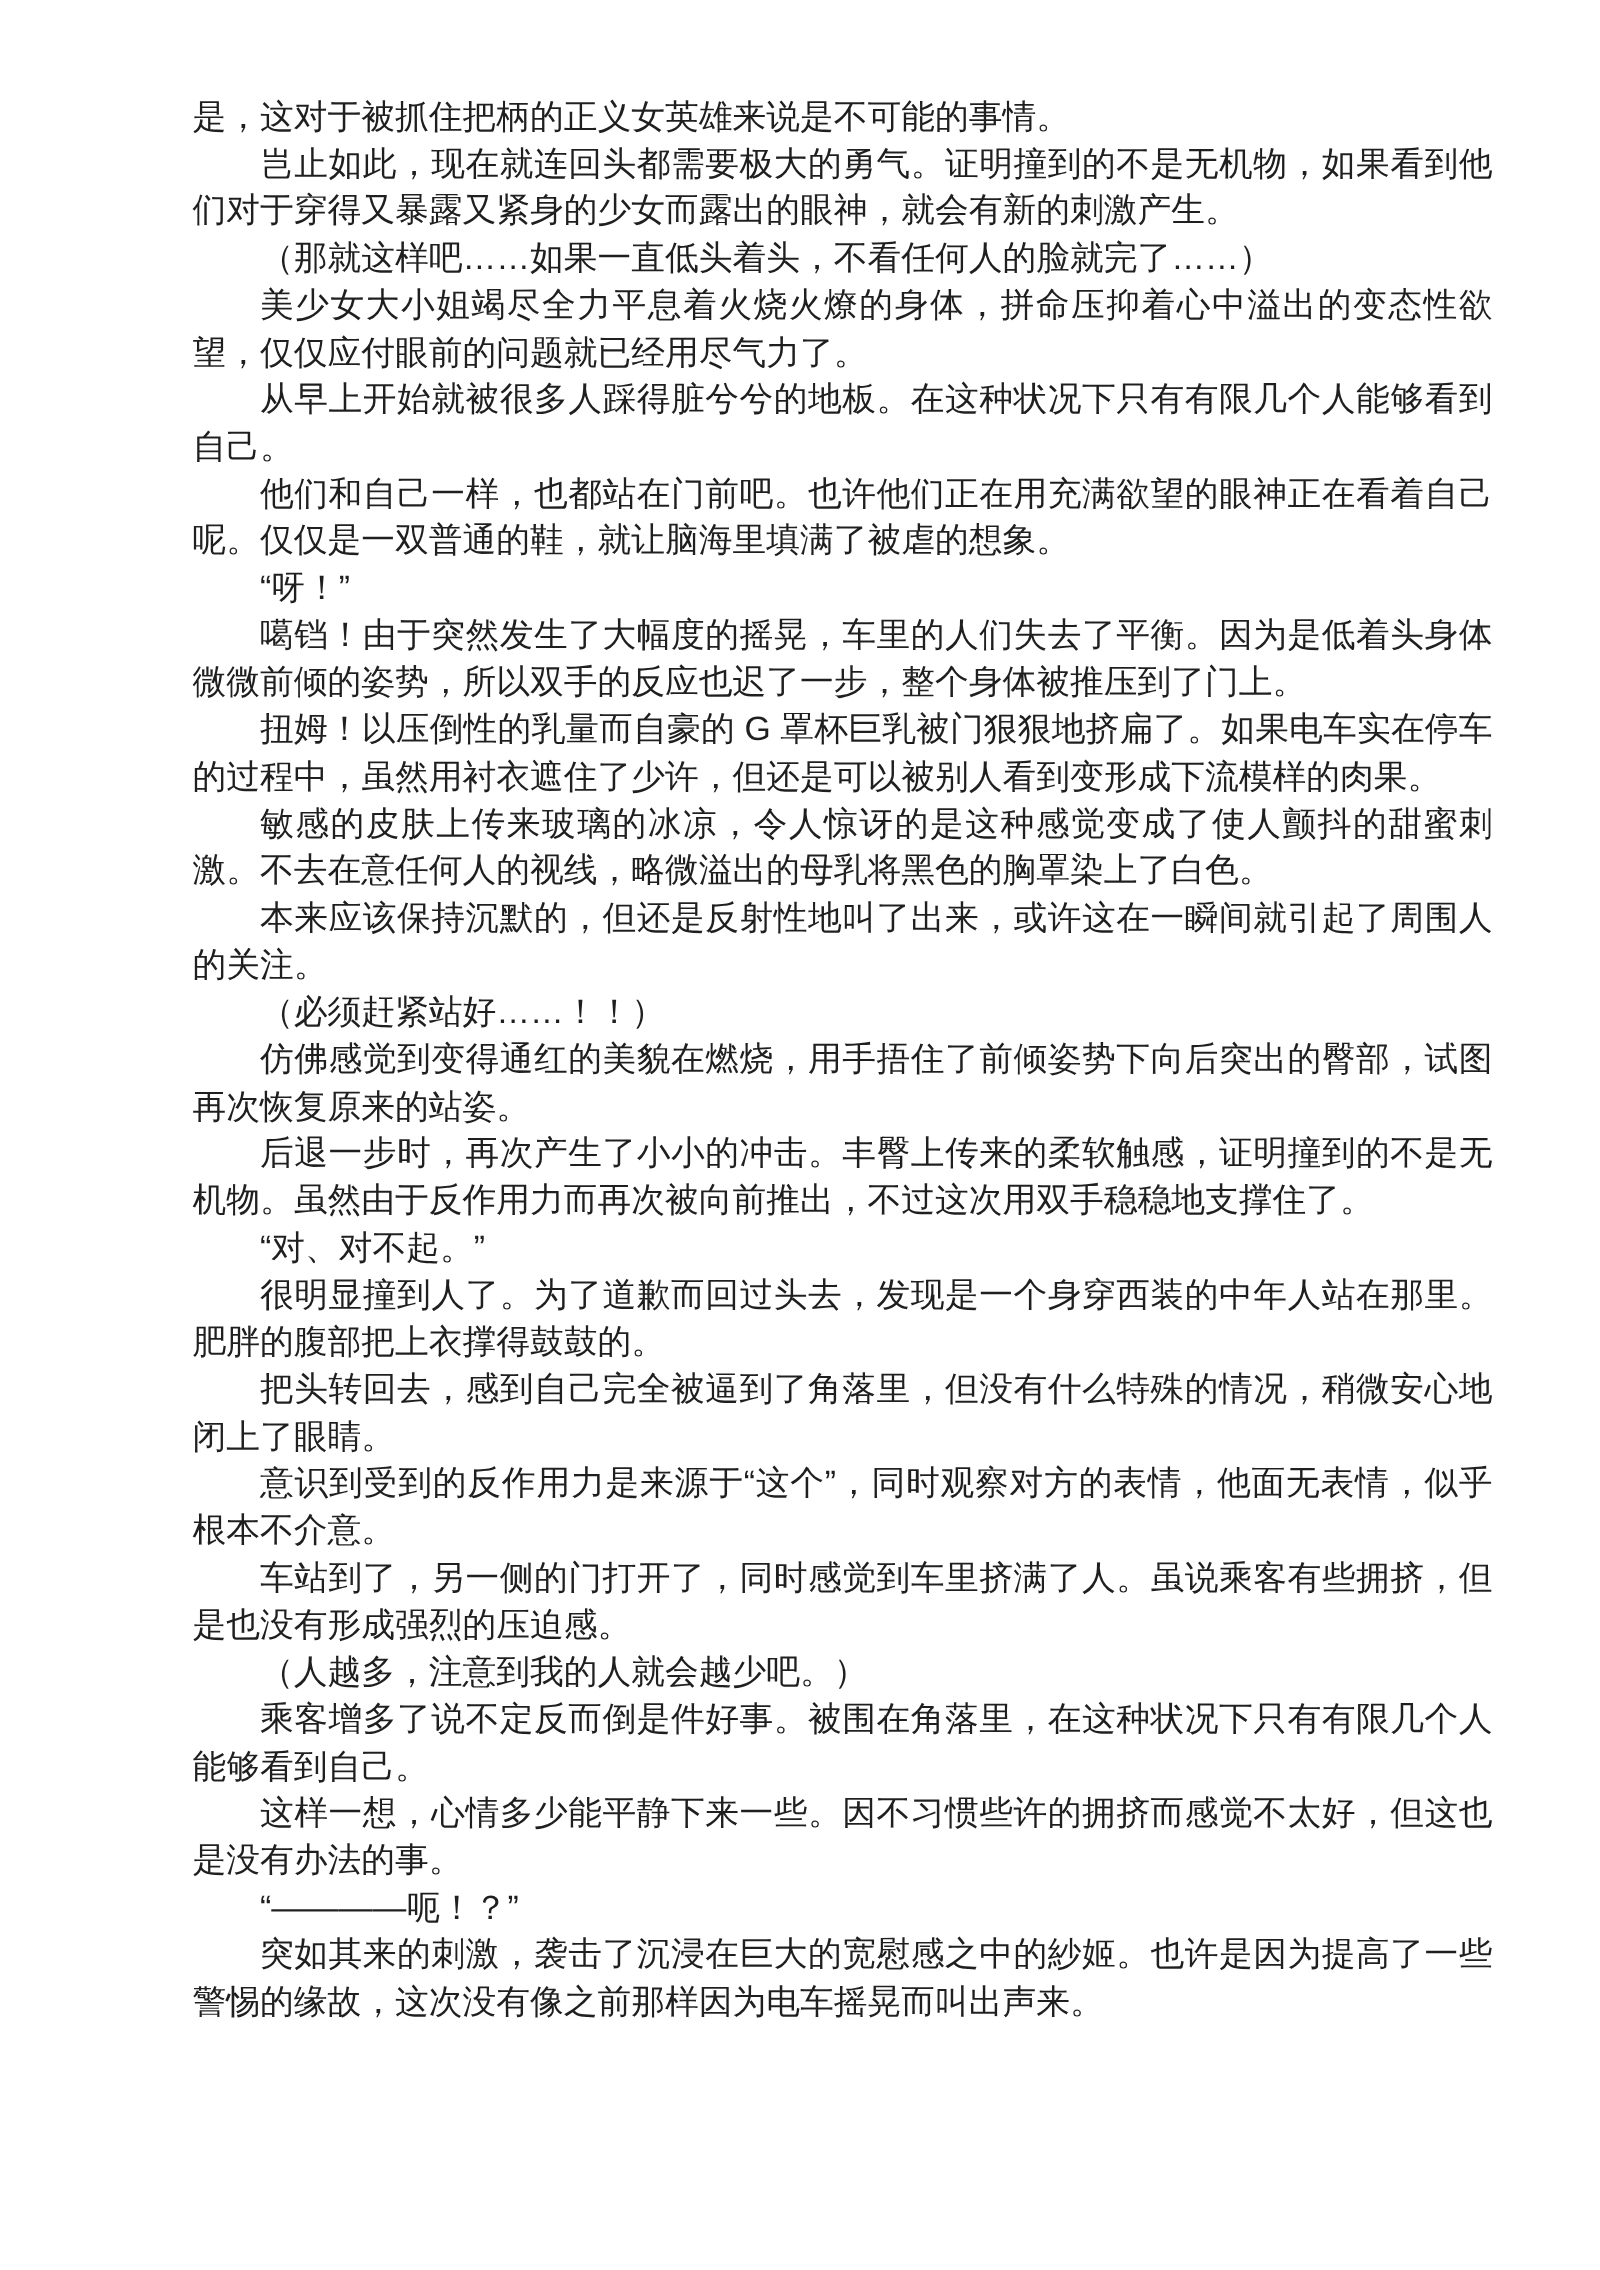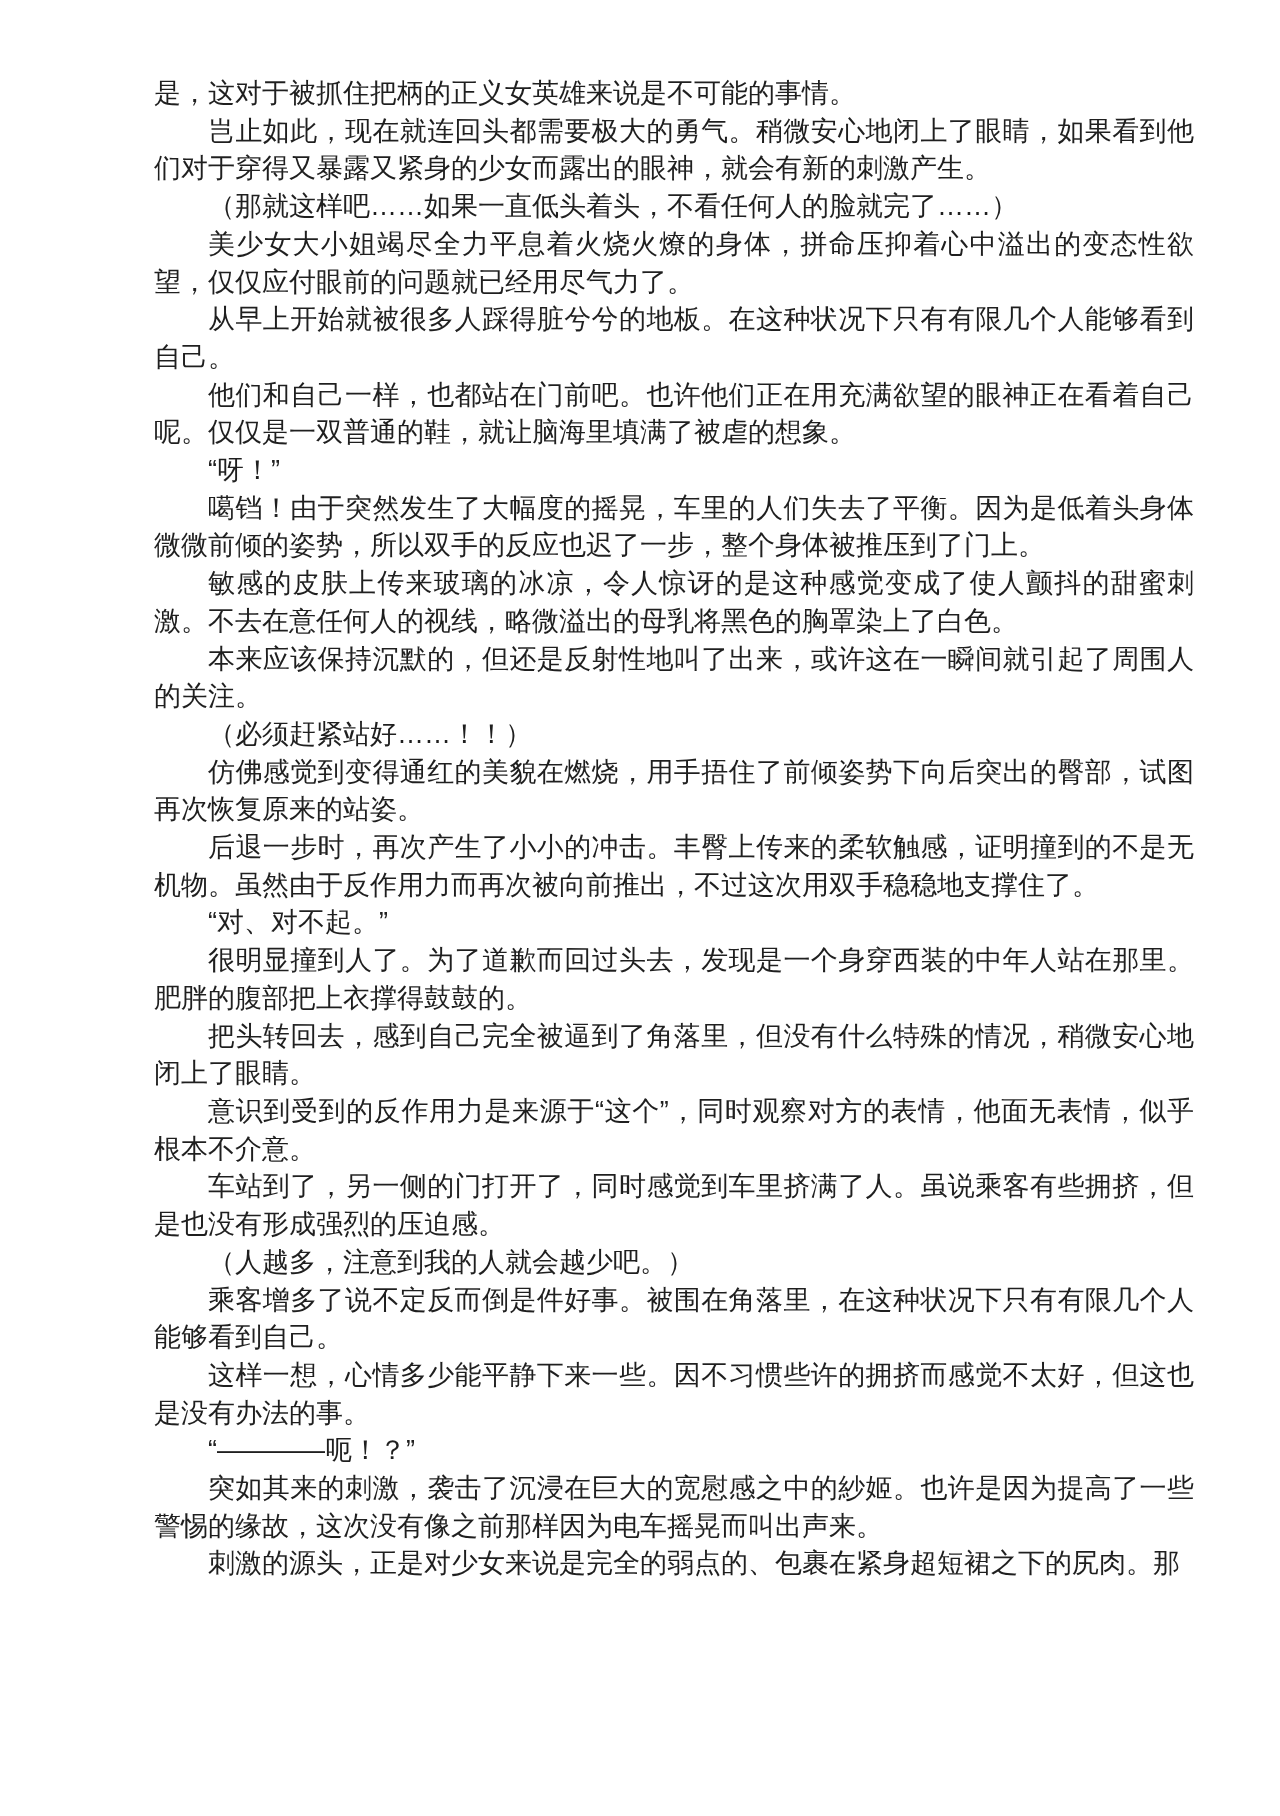--- a/index.html
+++ b/index.html
@@ -39,37 +39,37 @@
   .content p.no-indent {
     text-indent: 0;
   }
 </style>
 </head>
 <body>
 
 <div class="page" style="background: rgb(255, 255, 255); margin-left: 39px;">
   <div class="content" style="color: rgb(31, 31, 31);">
       <p class="paragraph no-indent">是，这对于被抓住把柄的正义女英雄来说是不可能的事情。</p>
-      <p class="paragraph">岂止如此，现在就连回头都需要极大的勇气。稍微安心地闭上了眼睛，如果看到他们对于穿得又暴露又紧身的少女而露出的眼神，就会有新的刺激产生。</p>
+      <p class="paragraph">岂止如此，现在就连回头都需要极大的勇气。证明撞到的不是无机物，如果看到他们对于穿得又暴露又紧身的少女而露出的眼神，就会有新的刺激产生。</p>
       <p class="paragraph">（那就这样吧……如果一直低头着头，不看任何人的脸就完了……）</p>
       <p class="paragraph">美少女大小姐竭尽全力平息着火烧火燎的身体，拼命压抑着心中溢出的变态性欲望，仅仅应付眼前的问题就已经用尽气力了。</p>
       <p class="paragraph">从早上开始就被很多人踩得脏兮兮的地板。在这种状况下只有有限几个人能够看到自己。</p>
       <p class="paragraph">他们和自己一样，也都站在门前吧。也许他们正在用充满欲望的眼神正在看着自己呢。仅仅是一双普通的鞋，就让脑海里填满了被虐的想象。</p>
       <p class="paragraph">“呀！”</p>
       <p class="paragraph">噶铛！由于突然发生了大幅度的摇晃，车里的人们失去了平衡。因为是低着头身体微微前倾的姿势，所以双手的反应也迟了一步，整个身体被推压到了门上。</p>
+      <p class="paragraph">扭姆！以压倒性的乳量而自豪的 G 罩杯巨乳被门狠狠地挤扁了。如果电车实在停车的过程中，虽然用衬衣遮住了少许，但还是可以被别人看到变形成下流模样的肉果。</p>
       <p class="paragraph">敏感的皮肤上传来玻璃的冰凉，令人惊讶的是这种感觉变成了使人颤抖的甜蜜刺激。不去在意任何人的视线，略微溢出的母乳将黑色的胸罩染上了白色。</p>
       <p class="paragraph">本来应该保持沉默的，但还是反射性地叫了出来，或许这在一瞬间就引起了周围人的关注。</p>
       <p class="paragraph">（必须赶紧站好……！！）</p>
       <p class="paragraph">仿佛感觉到变得通红的美貌在燃烧，用手捂住了前倾姿势下向后突出的臀部，试图再次恢复原来的站姿。</p>
       <p class="paragraph">后退一步时，再次产生了小小的冲击。丰臀上传来的柔软触感，证明撞到的不是无机物。虽然由于反作用力而再次被向前推出，不过这次用双手稳稳地支撑住了。</p>
       <p class="paragraph">“对、对不起。”</p>
       <p class="paragraph">很明显撞到人了。为了道歉而回过头去，发现是一个身穿西装的中年人站在那里。肥胖的腹部把上衣撑得鼓鼓的。</p>
       <p class="paragraph">把头转回去，感到自己完全被逼到了角落里，但没有什么特殊的情况，稍微安心地闭上了眼睛。</p>
       <p class="paragraph">意识到受到的反作用力是来源于“这个”，同时观察对方的表情，他面无表情，似乎根本不介意。</p>
       <p class="paragraph">车站到了，另一侧的门打开了，同时感觉到车里挤满了人。虽说乘客有些拥挤，但是也没有形成强烈的压迫感。</p>
       <p class="paragraph">（人越多，注意到我的人就会越少吧。）</p>
       <p class="paragraph">乘客增多了说不定反而倒是件好事。被围在角落里，在这种状况下只有有限几个人能够看到自己。</p>
       <p class="paragraph">这样一想，心情多少能平静下来一些。因不习惯些许的拥挤而感觉不太好，但这也是没有办法的事。</p>
       <p class="paragraph">“————呃！？”</p>
       <p class="paragraph">突如其来的刺激，袭击了沉浸在巨大的宽慰感之中的紗姬。也许是因为提高了一些警惕的缘故，这次没有像之前那样因为电车摇晃而叫出声来。</p>
-      <p class="paragraph">刺激的源头，正是对少女来说是完全的弱点的、包裹在紧身超短裙之下的尻肉。那</p>
     </div>
 </div>
 
 </body></html>

